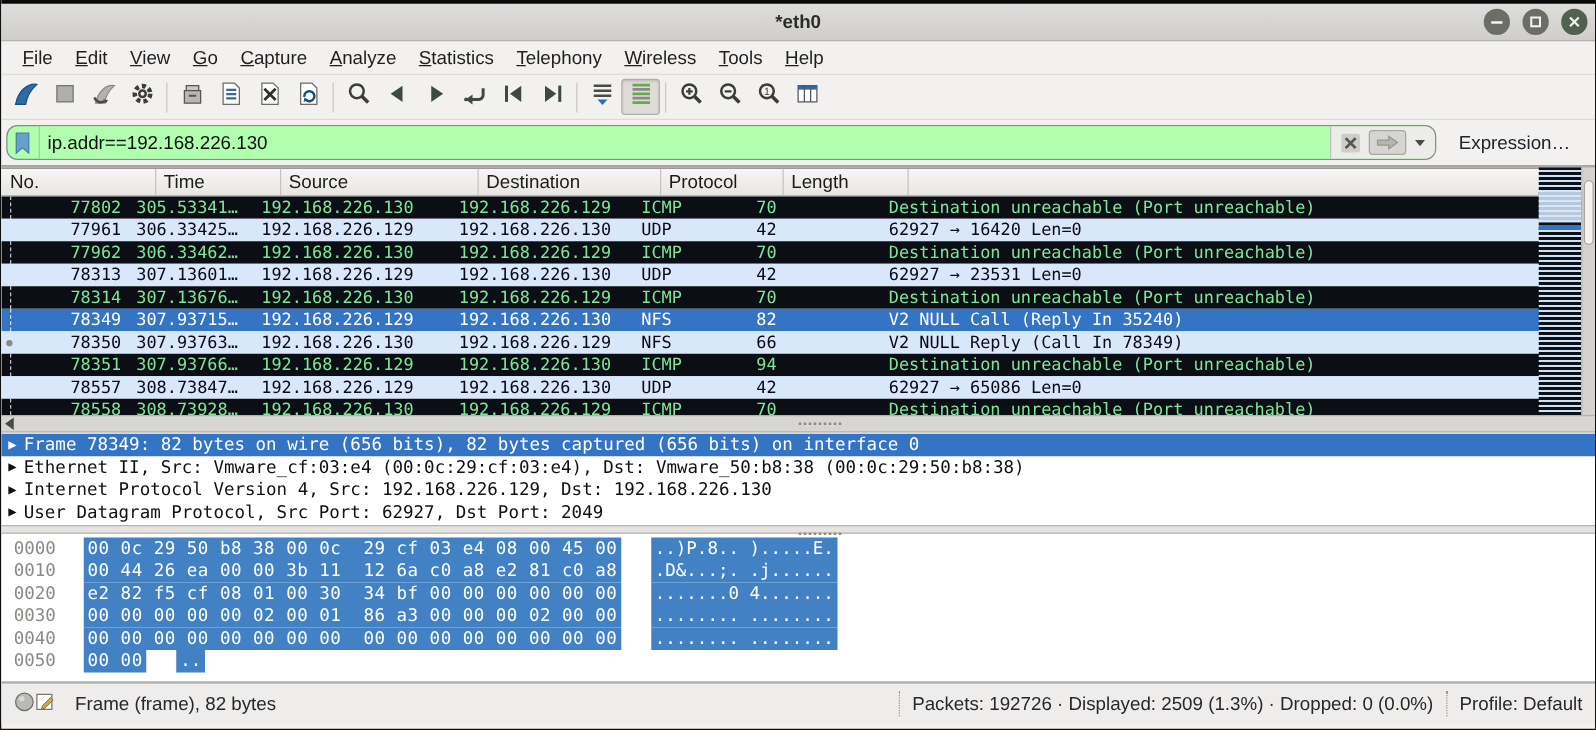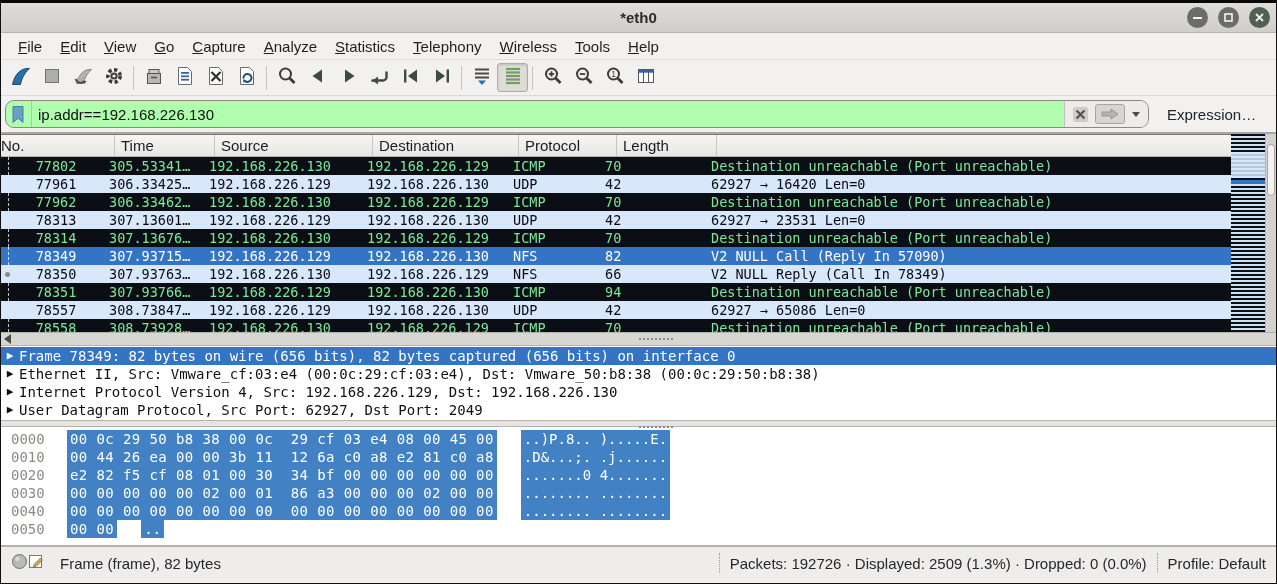--- a/index.html
+++ b/index.html
@@ -34,31 +34,31 @@
   #apply-btn{width:30px;height:20px;background:#d7d5d1;border:1px solid #a8a6a2;border-radius:3px;}
   .caret{width:0;height:0;border-left:4px solid transparent;border-right:4px solid transparent;border-top:5px solid #4a4a46;margin:0 4px;}
   #expression-btn{margin-left:12px;font-size:15px;color:#20242a;padding:4px 6px;}
   #fsep{width:1px;height:22px;background:#c9c7c3;margin:0 6px;}
   #add-btn{font-size:19px;font-weight:bold;color:#2e7d32;padding:0 8px;}
   
   #plist{position:relative;background:#fff;}
   #phead{height:23px;display:flex;background:linear-gradient(#f7f6f4,#e8e6e2);border-top:1px solid #7b7975;
          border-bottom:1px solid #b5b3af;font-size:15px;color:#1c1c1c;}
   .hcell{border-right:1px solid #c6c4c0;padding:2px 0 0 6px;white-space:nowrap;overflow:hidden;}
-  .h-no{width:114px;padding-left:0;} .h-time{width:100px;} .h-src{width:158px;} .h-dst{width:146px;}
+  .h-no{width:124px;padding-left:7px;} .h-time{width:100px;} .h-src{width:158px;} .h-dst{width:146px;}
   .h-proto{width:98px;} .h-len{width:100px;} .h-info{flex:1;border-right:none;}
   #prows{height:175px;overflow:hidden;position:relative;}
   .prow{display:flex;height:18px;line-height:18px;font-family:"DejaVu Sans Mono",monospace;font-size:13.5px;white-space:nowrap;}
   .prow.c-icmp{background:#0b0f15;color:#7ee698;}
   .prow.c-udp{background:#d9e7fb;color:#0a0a14;}
   .prow.c-sel{background:#3474c4;color:#ffffff;}
   .cg{width:14px;position:relative;}
   .c-icmp .cg::after,.c-sel .cg::after{content:"";position:absolute;left:7px;top:0;bottom:0;border-left:1px dashed rgba(255,255,255,.75);}
   .cg.has-dot::before{content:"";position:absolute;left:4px;top:7px;width:5px;height:5px;border-radius:50%;background:#8a8a86;}
-  .cno{width:88px;text-align:center;padding-right:6px;}
+  .cno{width:88px;text-align:right;padding-right:6px;}
   .ct{width:100px;padding-left:6px;overflow:hidden;}
   .cs{width:158px;padding-left:6px;} .cd{width:146px;padding-left:6px;} .cp{width:98px;padding-left:6px;}
   .cl{width:100px;text-align:left;padding-right:8px;} .ci{flex:1;padding-left:6px;overflow:hidden;}
   #minimap{position:absolute;top:0;right:11px;width:34px;height:198px;
            background:repeating-linear-gradient(180deg,#0d1117 0 2px,#cfe2f5 2px 4px);z-index:3;}
   #minimap .viewband{position:absolute;left:0;right:0;top:18px;height:26px;background:rgba(215,232,251,.85);}
   #minimap .selmark{position:absolute;left:0;right:0;top:46px;height:4px;background:#3474c4;}
   #vscroll{position:absolute;top:0;right:0;width:11px;height:198px;background:#d4d2ce;border-left:1px solid #bab8b4;z-index:3;}
   #vthumb{position:absolute;top:10px;left:1px;width:8px;height:52px;background:#f4f3f1;border:1px solid #a8a6a2;border-radius:4px;}
   #hscroll{height:14px;background:#d8d6d2;border-top:1px solid #b5b3af;border-bottom:1px solid #b5b3af;position:relative;display:flex;align-items:center;}
@@ -359,21 +359,21 @@
           <span class="ci">Destination unreachable (Port unreachable)</span>
         </div>
       <div class="prow c-sel">
           <span class="cg"></span>
           <span class="cno">78349</span>
           <span class="ct">307.93715…</span>
           <span class="cs">192.168.226.129</span>
           <span class="cd">192.168.226.130</span>
           <span class="cp">NFS</span>
           <span class="cl">82</span>
-          <span class="ci">V2 NULL Call (Reply In 57090)</span>
+          <span class="ci">V2 NULL Call (Reply In 35240)</span>
         </div>
       <div class="prow c-udp">
           <span class="cg has-dot"></span>
           <span class="cno">78350</span>
           <span class="ct">307.93763…</span>
           <span class="cs">192.168.226.130</span>
           <span class="cd">192.168.226.129</span>
           <span class="cp">NFS</span>
           <span class="cl">66</span>
           <span class="ci">V2 NULL Reply (Call In 78349)</span>

